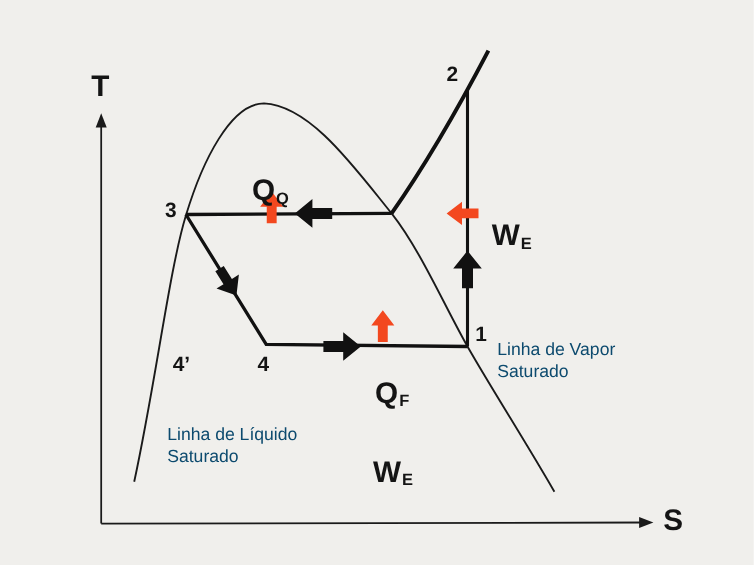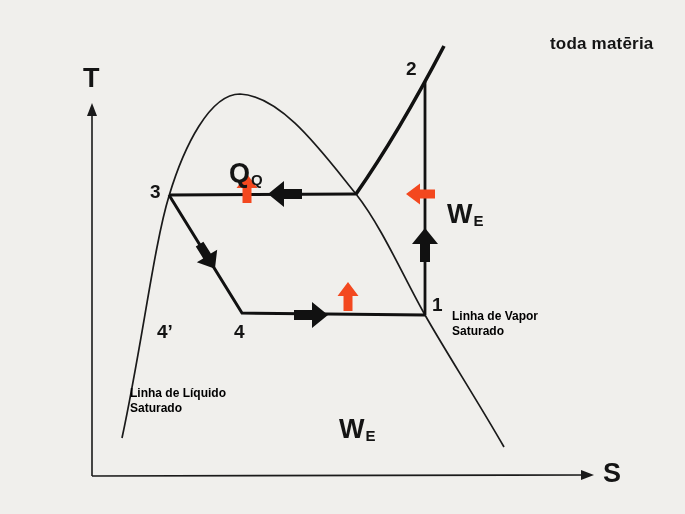--- a/index.html
+++ b/index.html
@@ -10,21 +10,21 @@
     font-family:"Liberation Sans", sans-serif;
     color:#141414;
     overflow:hidden;
   }
   #diagram-svg{position:absolute;left:0;top:0;}
   .lbl{position:absolute;white-space:pre-line;}
   .axis-lbl{font-size:27px;font-weight:800;letter-spacing:.5px;}
   .pt-lbl{font-size:19px;font-weight:800;}
   .sym{font-size:27px;font-weight:800;line-height:1;}
   .sym .sub{font-size:15px;font-weight:800;position:relative;top:3px;margin-left:1px;}
-  .caption{font-size:12px;font-weight:700;line-height:1.25;color:#000000;}
+  .caption{font-size:16px;font-weight:400;line-height:1.25;color:#0c4a6e;}
   .brand{font-size:17px;font-weight:700;letter-spacing:.2px;}
 </style>
 </head>
 <body>
 
 <div id="stage">
 
   <svg id="diagram-svg" width="685" height="514" viewBox="0 0 685 514">
 
     <g stroke="#1a1a1a" stroke-width="1.6" fill="none">
@@ -67,27 +67,29 @@
 
   <div class="lbl pt-lbl" style="left:406px;top:58px;">2</div>
   <div class="lbl pt-lbl" style="left:150px;top:181px;">3</div>
   <div class="lbl pt-lbl" style="left:432px;top:294px;">1</div>
   <div class="lbl pt-lbl" style="left:157px;top:321px;">4’</div>
   <div class="lbl pt-lbl" style="left:234px;top:321px;">4</div>
 
   <div class="lbl sym" style="left:229px;top:133px;text-align:center;">
     <span>Q</span><span class="sub">Q</span>
   </div>
+  <div class="lbl sym" style="left:341px;top:317px;">
+    <span>Q</span><span class="sub">F</span>
+  </div>
   <div class="lbl sym" style="left:447px;top:174px;">
     <span>W</span><span class="sub">E</span>
   </div>
   <div class="lbl sym" style="left:339px;top:389px;">
     <span>W</span><span class="sub">E</span>
   </div>
 
   <div class="lbl caption" style="left:452px;top:309px;">Linha de Vapor
 Saturado</div>
-  <div class="lbl caption" style="left:130px;top:386px;">Linha de Líquido
+  <div class="lbl caption" style="left:152px;top:386px;">Linha de Líquido
 Saturado</div>
 
-  <div class="lbl brand" style="left:550px;top:34px;">toda matēria</div>
 
 </div>
 
 </body></html>

